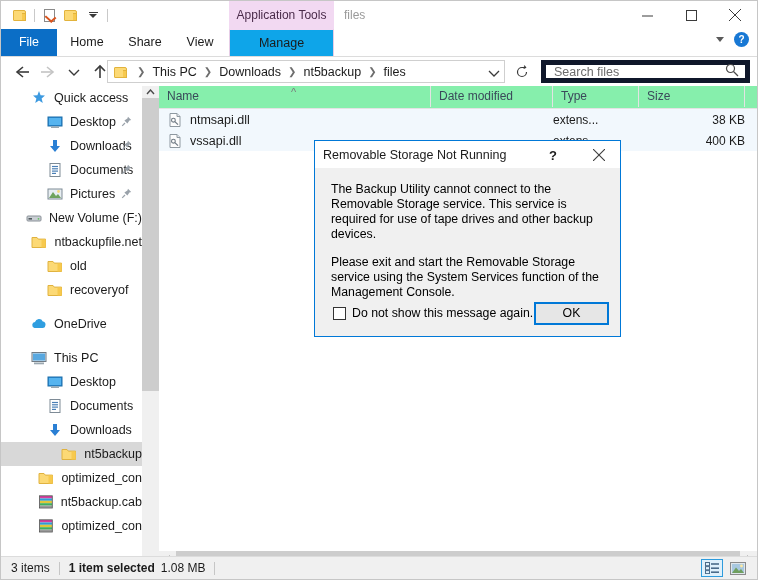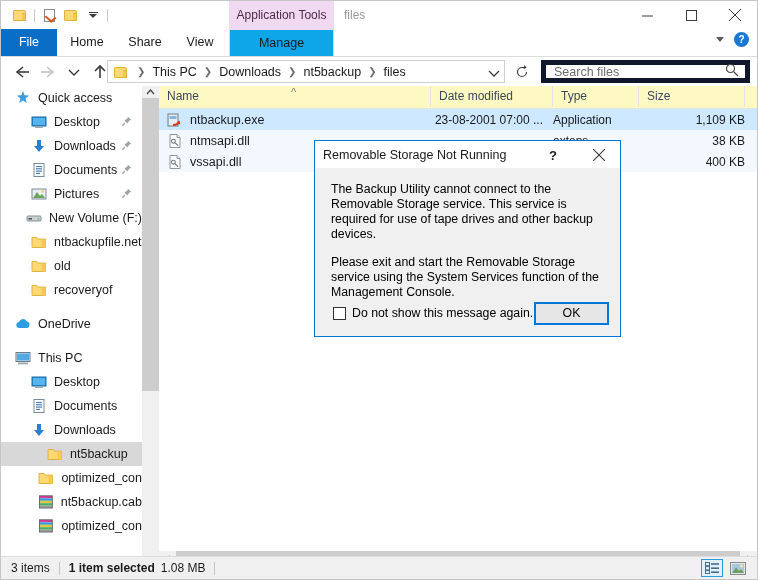--- a/index.html
+++ b/index.html
@@ -63,31 +63,31 @@
   .refresh{position:absolute;left:510px;top:4px;width:22px;height:22px;display:flex;align-items:center;justify-content:center;}
   .searchbox{position:absolute;left:540px;top:3px;width:209px;height:23px;border:5px solid #0f172a;
      background:#fff;box-sizing:border-box;display:flex;align-items:center;padding:0 6px;}
   .searchbox input{border:none;outline:none;flex:1;font-family:inherit;font-size:12.5px;color:#6d6d6d;background:transparent;}
   .searchbox input::placeholder{color:#6d6d6d;}
 
   
   .main{position:relative;height:0;}
   .navpane{position:absolute;left:0;top:0;width:141px;height:465px;background:#fff;overflow:hidden;}
   .navitem{position:relative;height:24px;display:flex;align-items:center;font-size:12.5px;color:#1b1b1b;
-     white-space:nowrap;padding-left:0;}
+     white-space:nowrap;padding-left:16px;}
   .navitem.sel{background:#d8d8d8;}
   .navico{width:16px;height:16px;margin-right:7px;flex:0 0 16px;position:relative;}
   .pin{position:absolute;right:10px;top:6px;width:11px;height:11px;}
 
   .navsb{position:absolute;left:141px;top:0;width:17px;height:465px;background:#f0f0f0;}
   .navsb .thumb{position:absolute;left:0;top:12px;width:17px;height:293px;background:#cdcdcd;}
   .sbarrow{position:absolute;left:0;width:17px;height:12px;display:flex;align-items:center;justify-content:center;}
 
   .filepane{position:absolute;left:158px;top:0;right:0;height:465px;background:#fff;}
-  .colhdr{position:relative;height:22px;border-bottom:1px solid #e3e3e3;background:#fef9c3;}
+  .colhdr{position:relative;height:22px;border-bottom:1px solid #e3e3e3;background:#86efac;}
   .col{position:absolute;top:0;height:21px;line-height:21px;font-size:12px;color:#3a4a5a;
      border-right:1px solid #e3e3e3;box-sizing:border-box;padding-left:8px;}
   .sortmark{position:absolute;left:132px;top:-4px;font-size:11px;color:#7a7a7a;}
   .frow{position:relative;height:21px;display:flex;align-items:center;font-size:12.5px;color:#1b1b1b;}
   .frow.sel{background:#cde8ff;}
   .frow.alt{background:#f2f8fd;}
   .fname{position:absolute;left:8px;display:flex;align-items:center;}
   .fico{width:16px;height:16px;margin-right:7px;position:relative;flex:0 0 16px;}
   .fdate{position:absolute;left:272px;width:112px;text-align:right;font-size:12px;}
   .ftype{position:absolute;left:394px;font-size:12px;}
@@ -446,34 +446,20 @@
         <div class="col" style="left:0;width:272px;">
           <span>Name</span>
           <span class="sortmark">^</span>
         </div>
         <div class="col" style="left:272px;width:122px;">Date modified</div>
         <div class="col" style="left:394px;width:86px;">Type</div>
         <div class="col" style="left:480px;width:106px;">Size</div>
         <div class="col" style="left:586px;width:14px;border-right:1px solid #e3e3e3;"></div>
       </div>
       <div id="filerows">
-          <div class="frow sel">
-            <span class="fname">
-              <span class="fico"><svg width="16" height="16">
-                  <rect x="1" y="2" width="10" height="12" fill="#e6eef5" stroke="#6f7a84"></rect>
-                  <rect x="2.5" y="4" width="7" height="3" fill="#8ab4d8"></rect>
-                  <path d="M6 13 C8.5 13 11 12 12.5 9.5" fill="none" stroke="#d63a1e" stroke-width="1.8"></path>
-                  <path d="M13.5 12.5 L12.2 8.6 L9.6 11 Z" fill="#d63a1e"></path>
-                </svg></span>
-              <span>ntbackup.exe</span>
-            </span>
-            <span class="fdate">23-08-2001 07:00 ...</span>
-            <span class="ftype">Application</span>
-            <span class="fsize">1,109 KB</span>
-          </div>
           <div class="frow alt">
             <span class="fname">
               <span class="fico"><svg width="16" height="16">
                   <path d="M3 1.5 h7 l3 3 v10 h-10 z" fill="#fdfdfd" stroke="#8e98a0"></path>
                   <path d="M10 1.5 v3 h3" fill="#e5e9ed" stroke="#8e98a0"></path>
                   <circle cx="6.4" cy="8.2" r="1.9" fill="none" stroke="#6f7a84" stroke-width="1.1"></circle>
                   <line x1="7.8" y1="9.6" x2="11" y2="12.6" stroke="#6f7a84" stroke-width="1.3"></line>
                 </svg></span>
               <span>ntmsapi.dll</span>
             </span>

